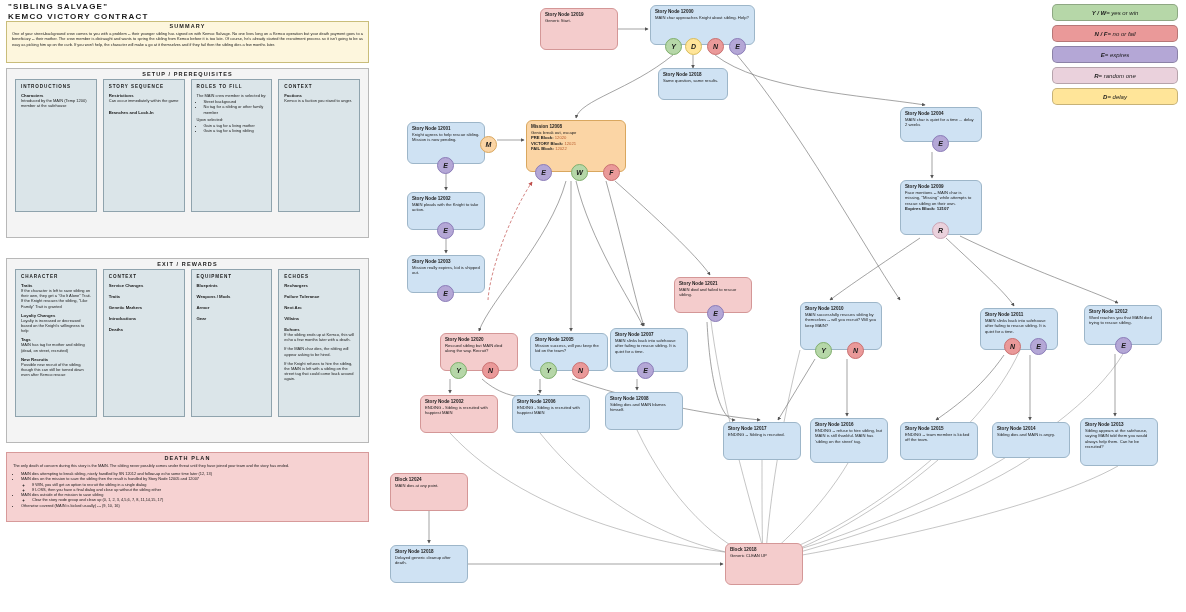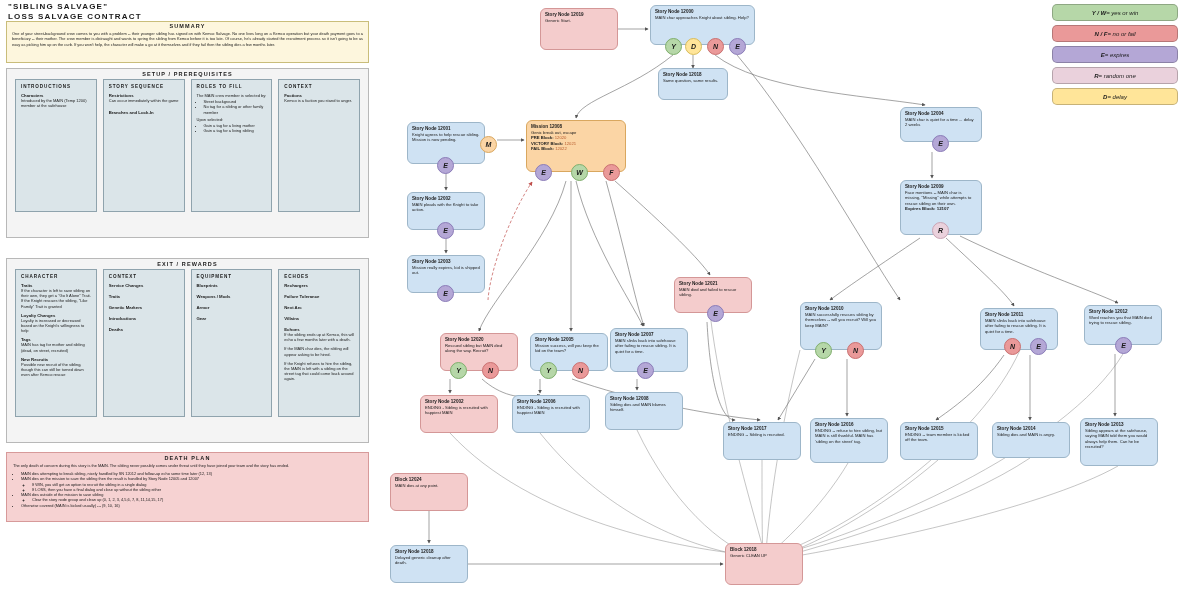--- a/index.html
+++ b/index.html
@@ -100,21 +100,21 @@
   .p-d{background:#ffe599;border-color:#d8bc5c;}
   .p-m{background:#fbd5a5;border-color:#d9a75f;}
   .p-w{background:#b6d7a8;border-color:#7fae6c;}
   .p-f{background:#ea9999;border-color:#c97070;}
 </style>
 </head>
 <body>
 
 <div id="title-block">
   <div class="t1">"SIBLING SALVAGE"</div>
-  <div class="t2">LOSS SALVAGE CONTRACT</div>
+  <div class="t2">KEMCO VICTORY CONTRACT</div>
 </div>
 
 <div class="summary-box">
   <div class="sec-title">SUMMARY</div>
   <div class="summary-text">One of your street-background crew comes to you with a problem -- their younger sibling has signed on with Kemco Salvage. No one lives long on a Kemco operation but your death payment goes to a beneficiary -- their mother. The crew member is distraught and wants to spring the sibling from Kemco before it is too late. Of course, he's already started the recruitment process so it isn't going to be as easy as picking him up on the curb. If you won't help, the character will make a go at it themselves and if they fail then the sibling dies a few months later.</div>
 </div>
 
 <div class="group-box doc-section" id="setup-group">
   <div class="sec-title">SETUP / PREREQUISITES</div>
   <div class="group-inner">

